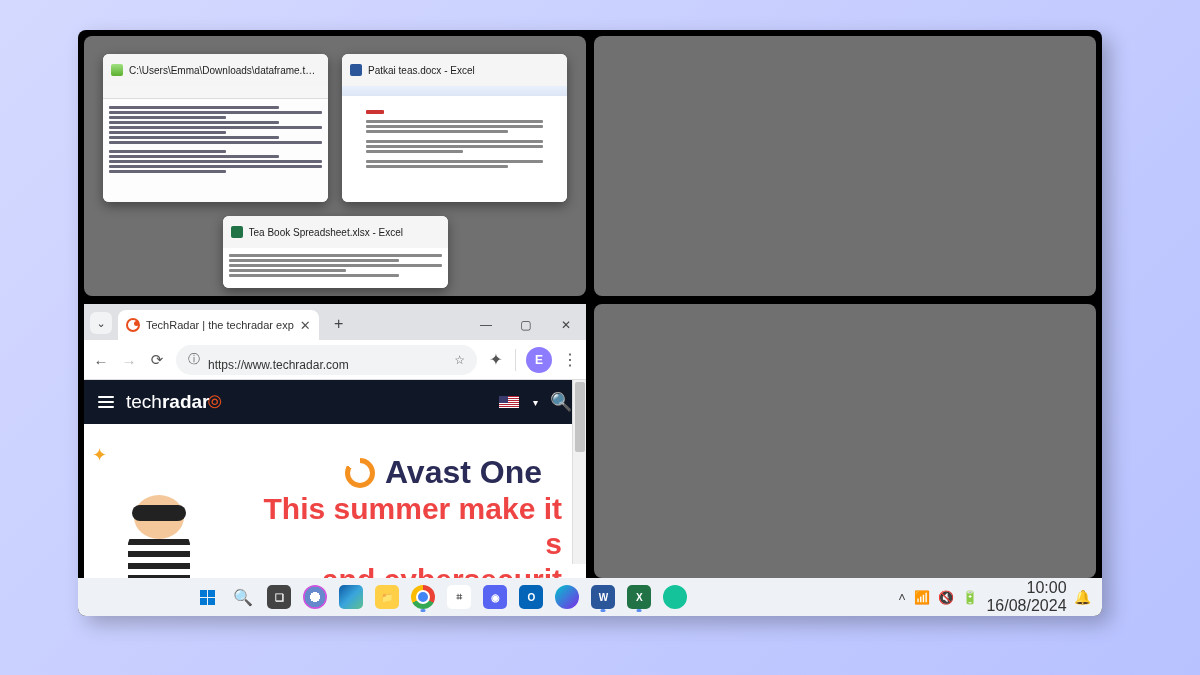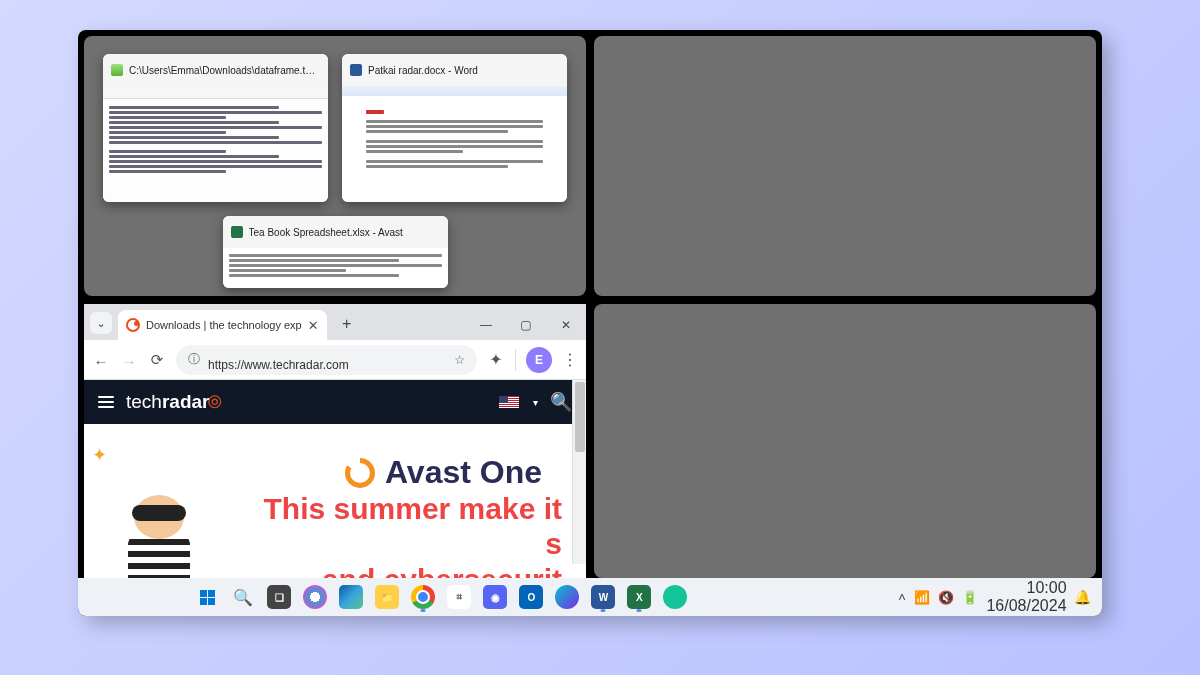--- a/index.html
+++ b/index.html
@@ -264,62 +264,62 @@
             <div class="fake-text-line med"></div>
           <div class="fake-text-line"></div>
             <div class="fake-text-line"></div>
           <div class="fake-text-line short"></div>
         </div>
       </div>
 
       <div class="win-thumb">
         <div class="win-thumb-head">
           <span class="app-ico ico-word"></span>
-          <span class="thumb-title">Patkai radar.docx - Word</span>
+          <span class="thumb-title">Patkai teas.docx - Excel</span>
         </div>
         <div class="thumb-body word-doc">
           <div style="height:14px"></div>
           <div class="fake-text-line red"></div>
           <div class="fake-text-line"></div>
             <div class="fake-text-line"></div>
           <div class="fake-text-line med"></div>
           <div style="height:5px"></div>
           <div class="fake-text-line"></div>
             <div class="fake-text-line"></div>
           <div class="fake-text-line short"></div>
           <div style="height:5px"></div>
           <div class="fake-text-line"></div>
             <div class="fake-text-line med"></div>
         </div>
       </div>
 
       <div class="win-thumb excel-thumb">
         <div class="win-thumb-head">
           <span class="app-ico ico-excel"></span>
-          <span class="thumb-title">Tea Book Spreadsheet.xlsx - Avast</span>
+          <span class="thumb-title">Tea Book Spreadsheet.xlsx - Excel</span>
         </div>
         <div class="thumb-body">
           <div class="fake-text-line"></div>
             <div class="fake-text-line med"></div>
           <div class="fake-text-line"></div>
             <div class="fake-text-line short"></div>
           <div class="fake-text-line med"></div>
         </div>
       </div>
     </div>
 
     <div class="snap-zone"></div>
 
     <div class="snap-zone zone-browser">
 
       <div class="chrome-top">
         <div class="tabsearch-btn">⌄</div>
         <div class="chrome-tab">
           <span class="tab-ico"></span>
-          <span class="tab-txt">Downloads | the technology exp</span>
+          <span class="tab-txt">TechRadar | the techradar exp</span>
           <span class="tab-x">✕</span>
         </div>
         <div class="newtab">+</div>
         <div class="win-ctrls">
           <span>—</span>
           <span>▢</span>
           <span>✕</span>
         </div>
       </div>
 

